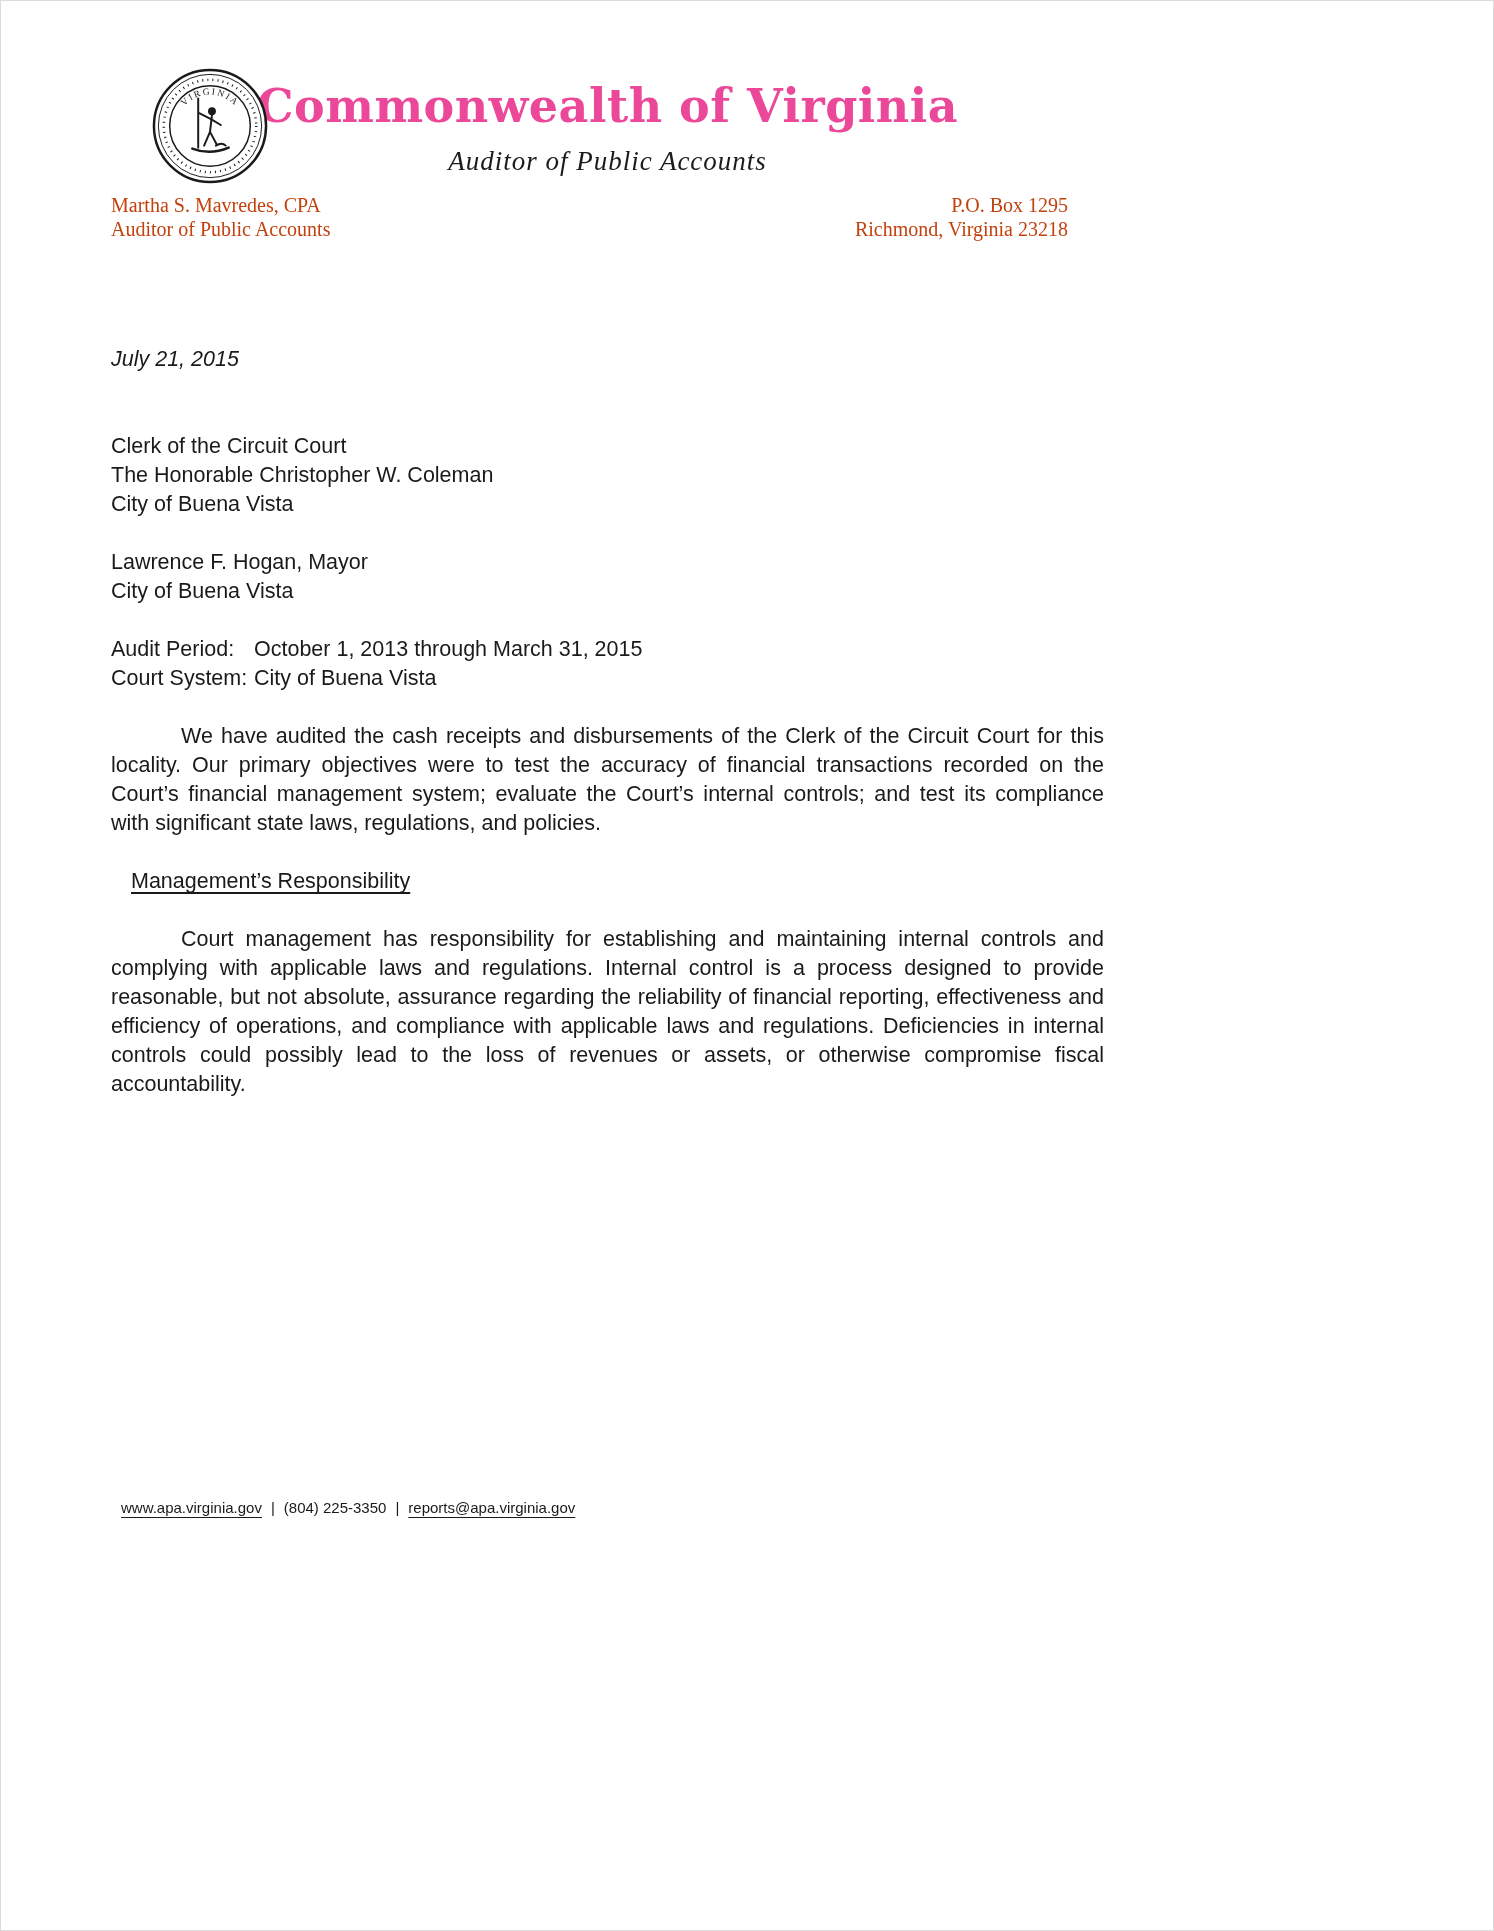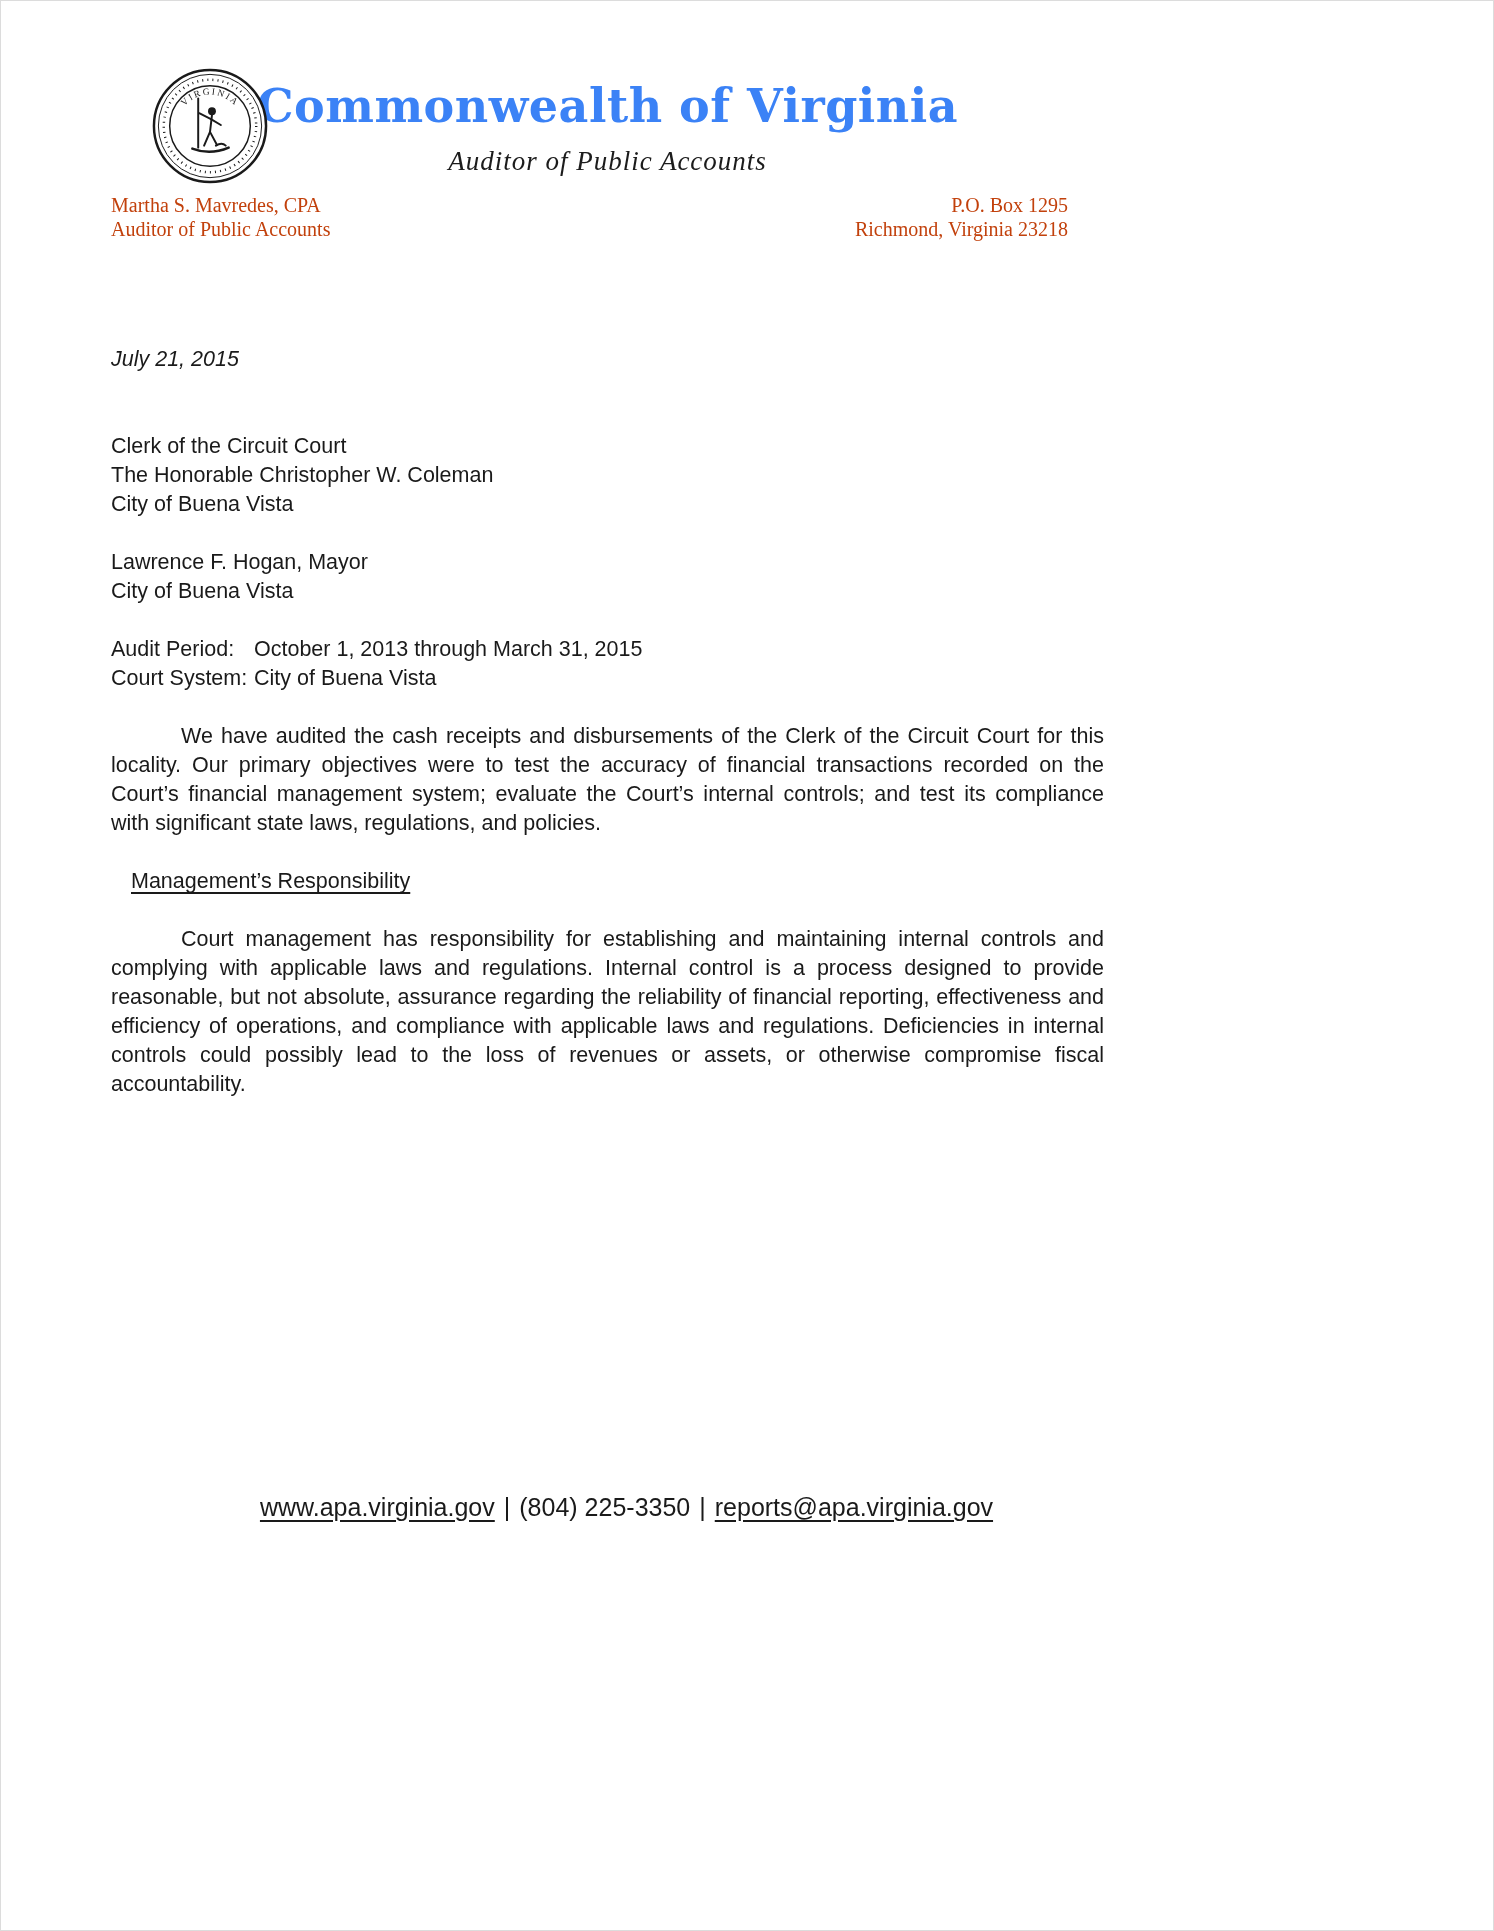--- a/index.html
+++ b/index.html
@@ -27,21 +27,21 @@
     top: 2px;
     width: 118px;
     height: 118px;
   }
   .head-title {
     text-align: center;
     font-family: "DejaVu Serif", "Liberation Serif", serif;
     font-weight: 700;
     font-size: 46px;
     letter-spacing: 0.5px;
-    color: #3b82f6;
+    color: #ec4899;
     padding-top: 14px;
   }
   .head-sub {
     text-align: center;
     font-family: "Liberation Serif", serif;
     font-style: italic;
     font-size: 27px;
     letter-spacing: 1px;
     color: #1c1c1c;
     margin-top: 13px;
@@ -76,25 +76,24 @@
   }
   .section-heading {
     text-decoration: underline;
     text-underline-offset: 4px;
     margin-left: 20px;
   }
 
   
   .page-footer {
     position: absolute;
-    left: 128px;
+    left: 120px;
     width: 995px;
     top: 1492px;
-    text-align: center;
-    font-size: 25px;
+    font-size: 15px;
     line-height: 29px;
   }
   .footer-link {
     color: #1a1a1a;
     text-decoration: underline;
     text-underline-offset: 4px;
     cursor: pointer;
   }
   .footer-sep { margin: 0 9px; }
 </style>

